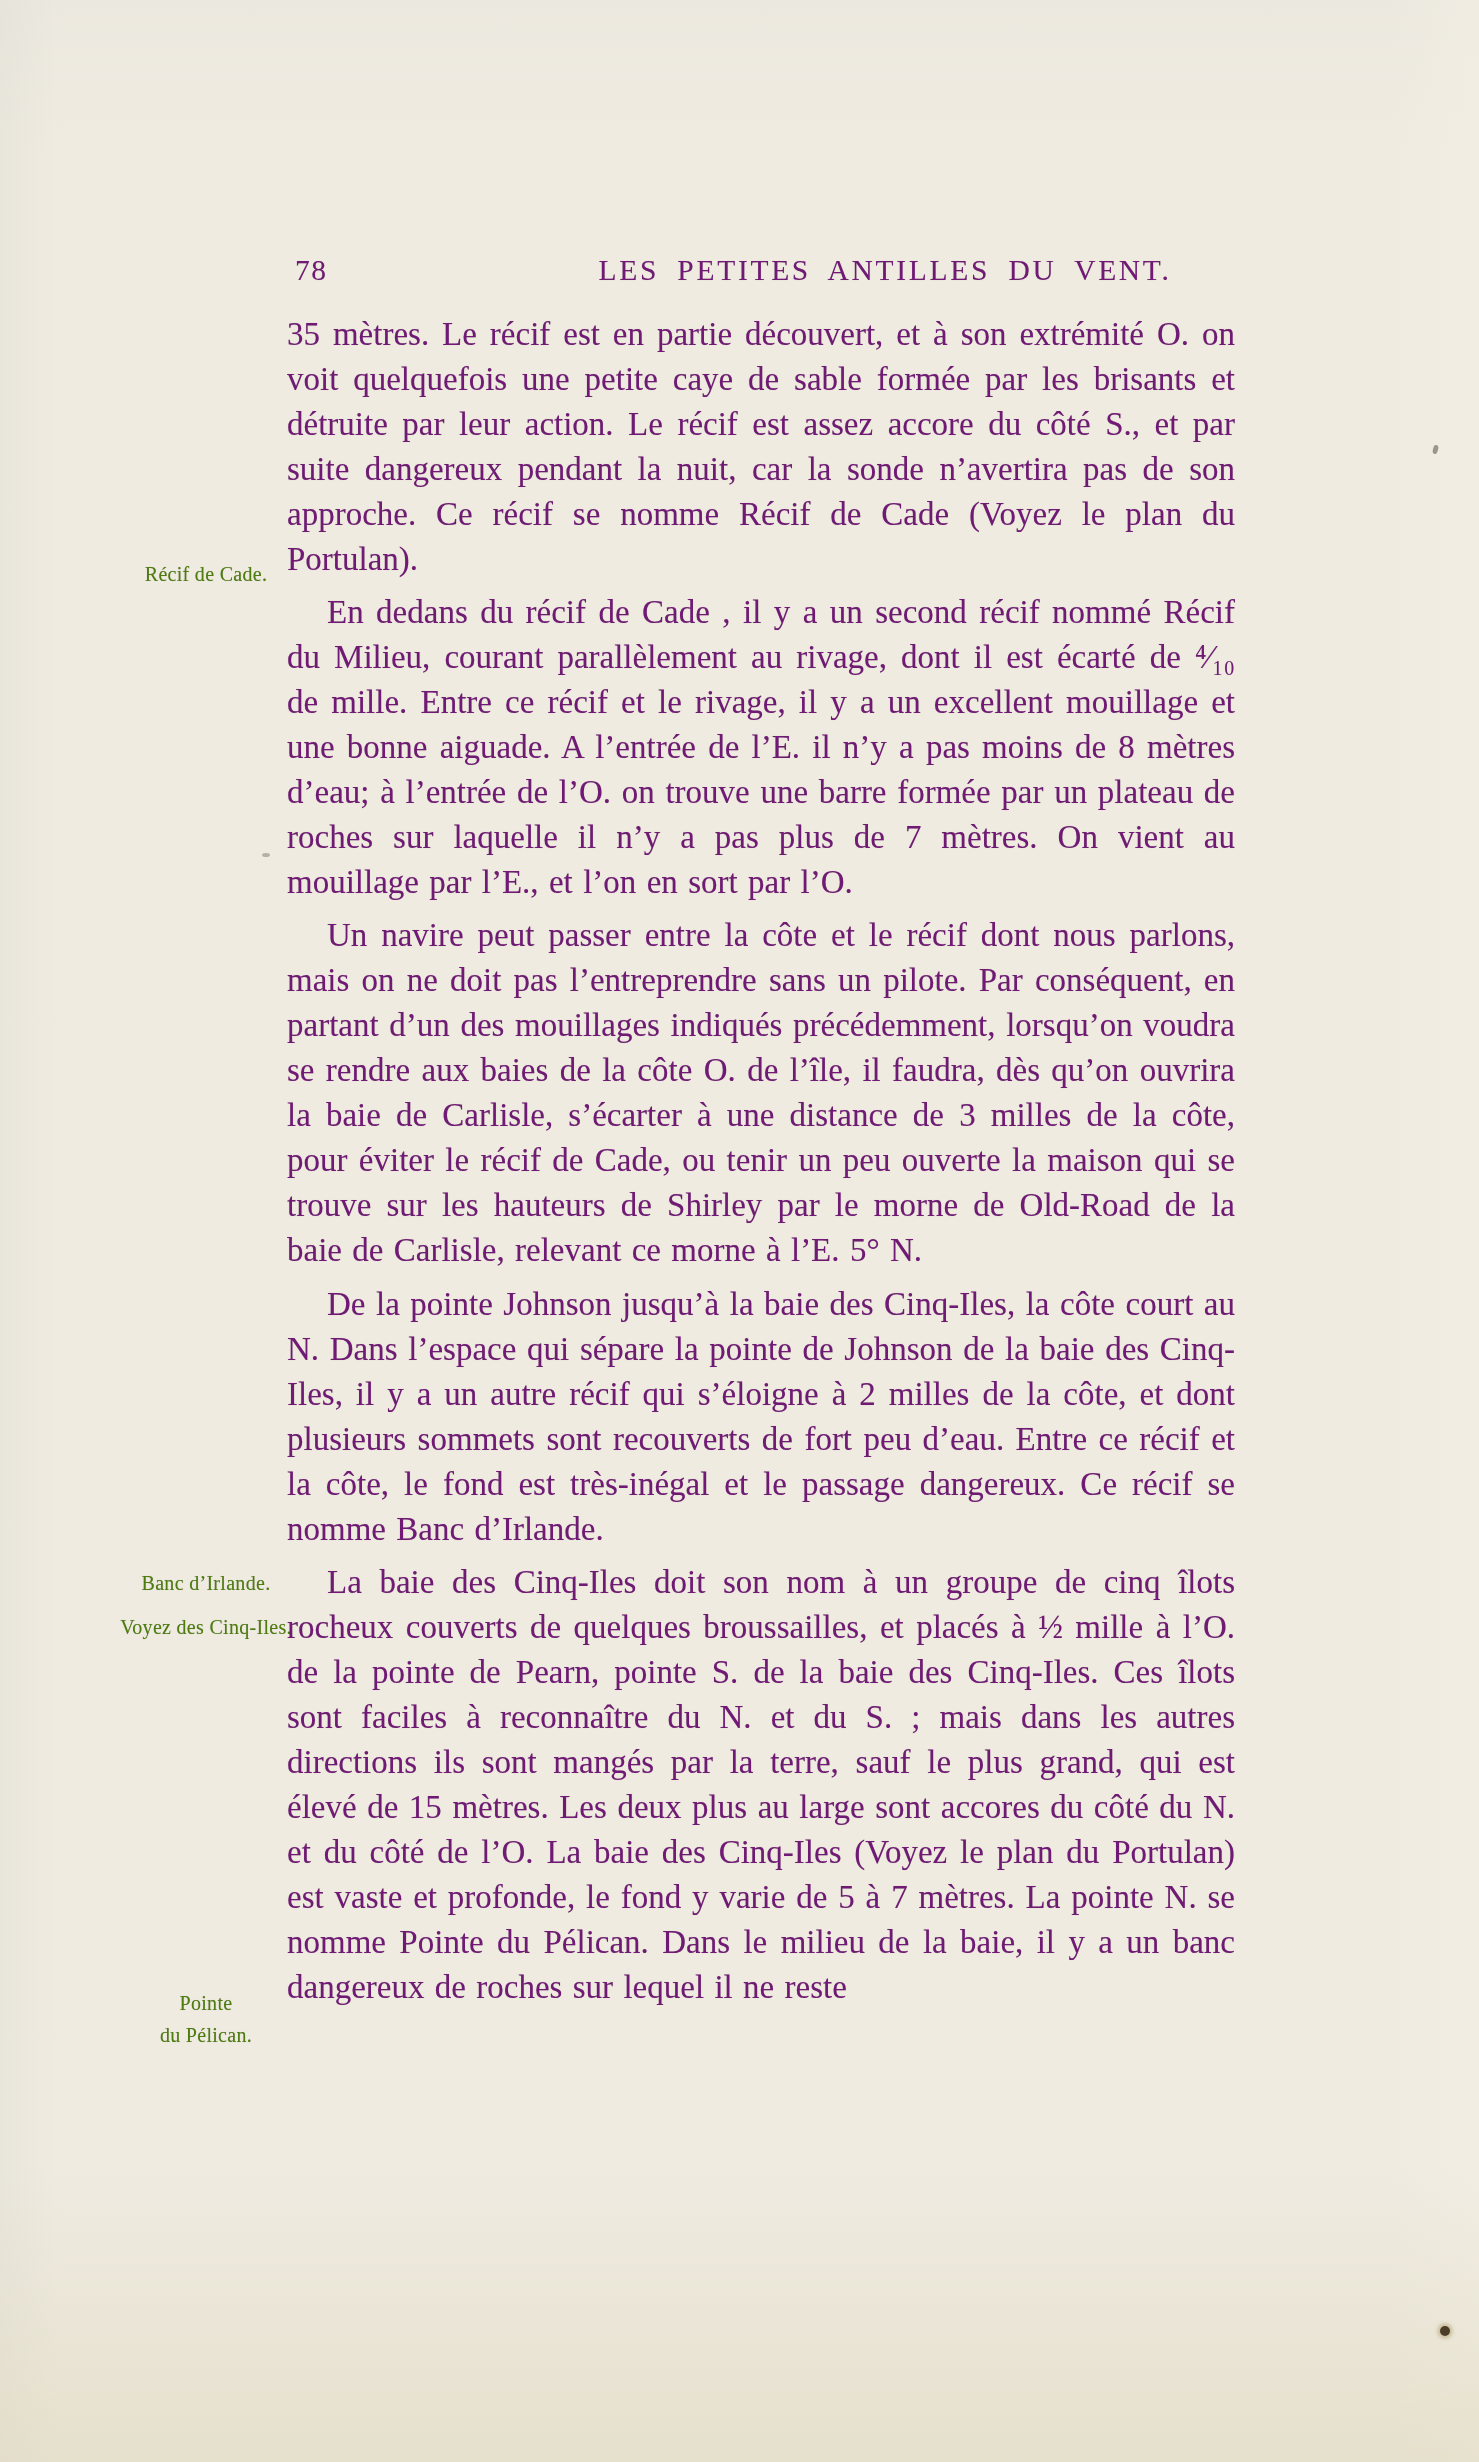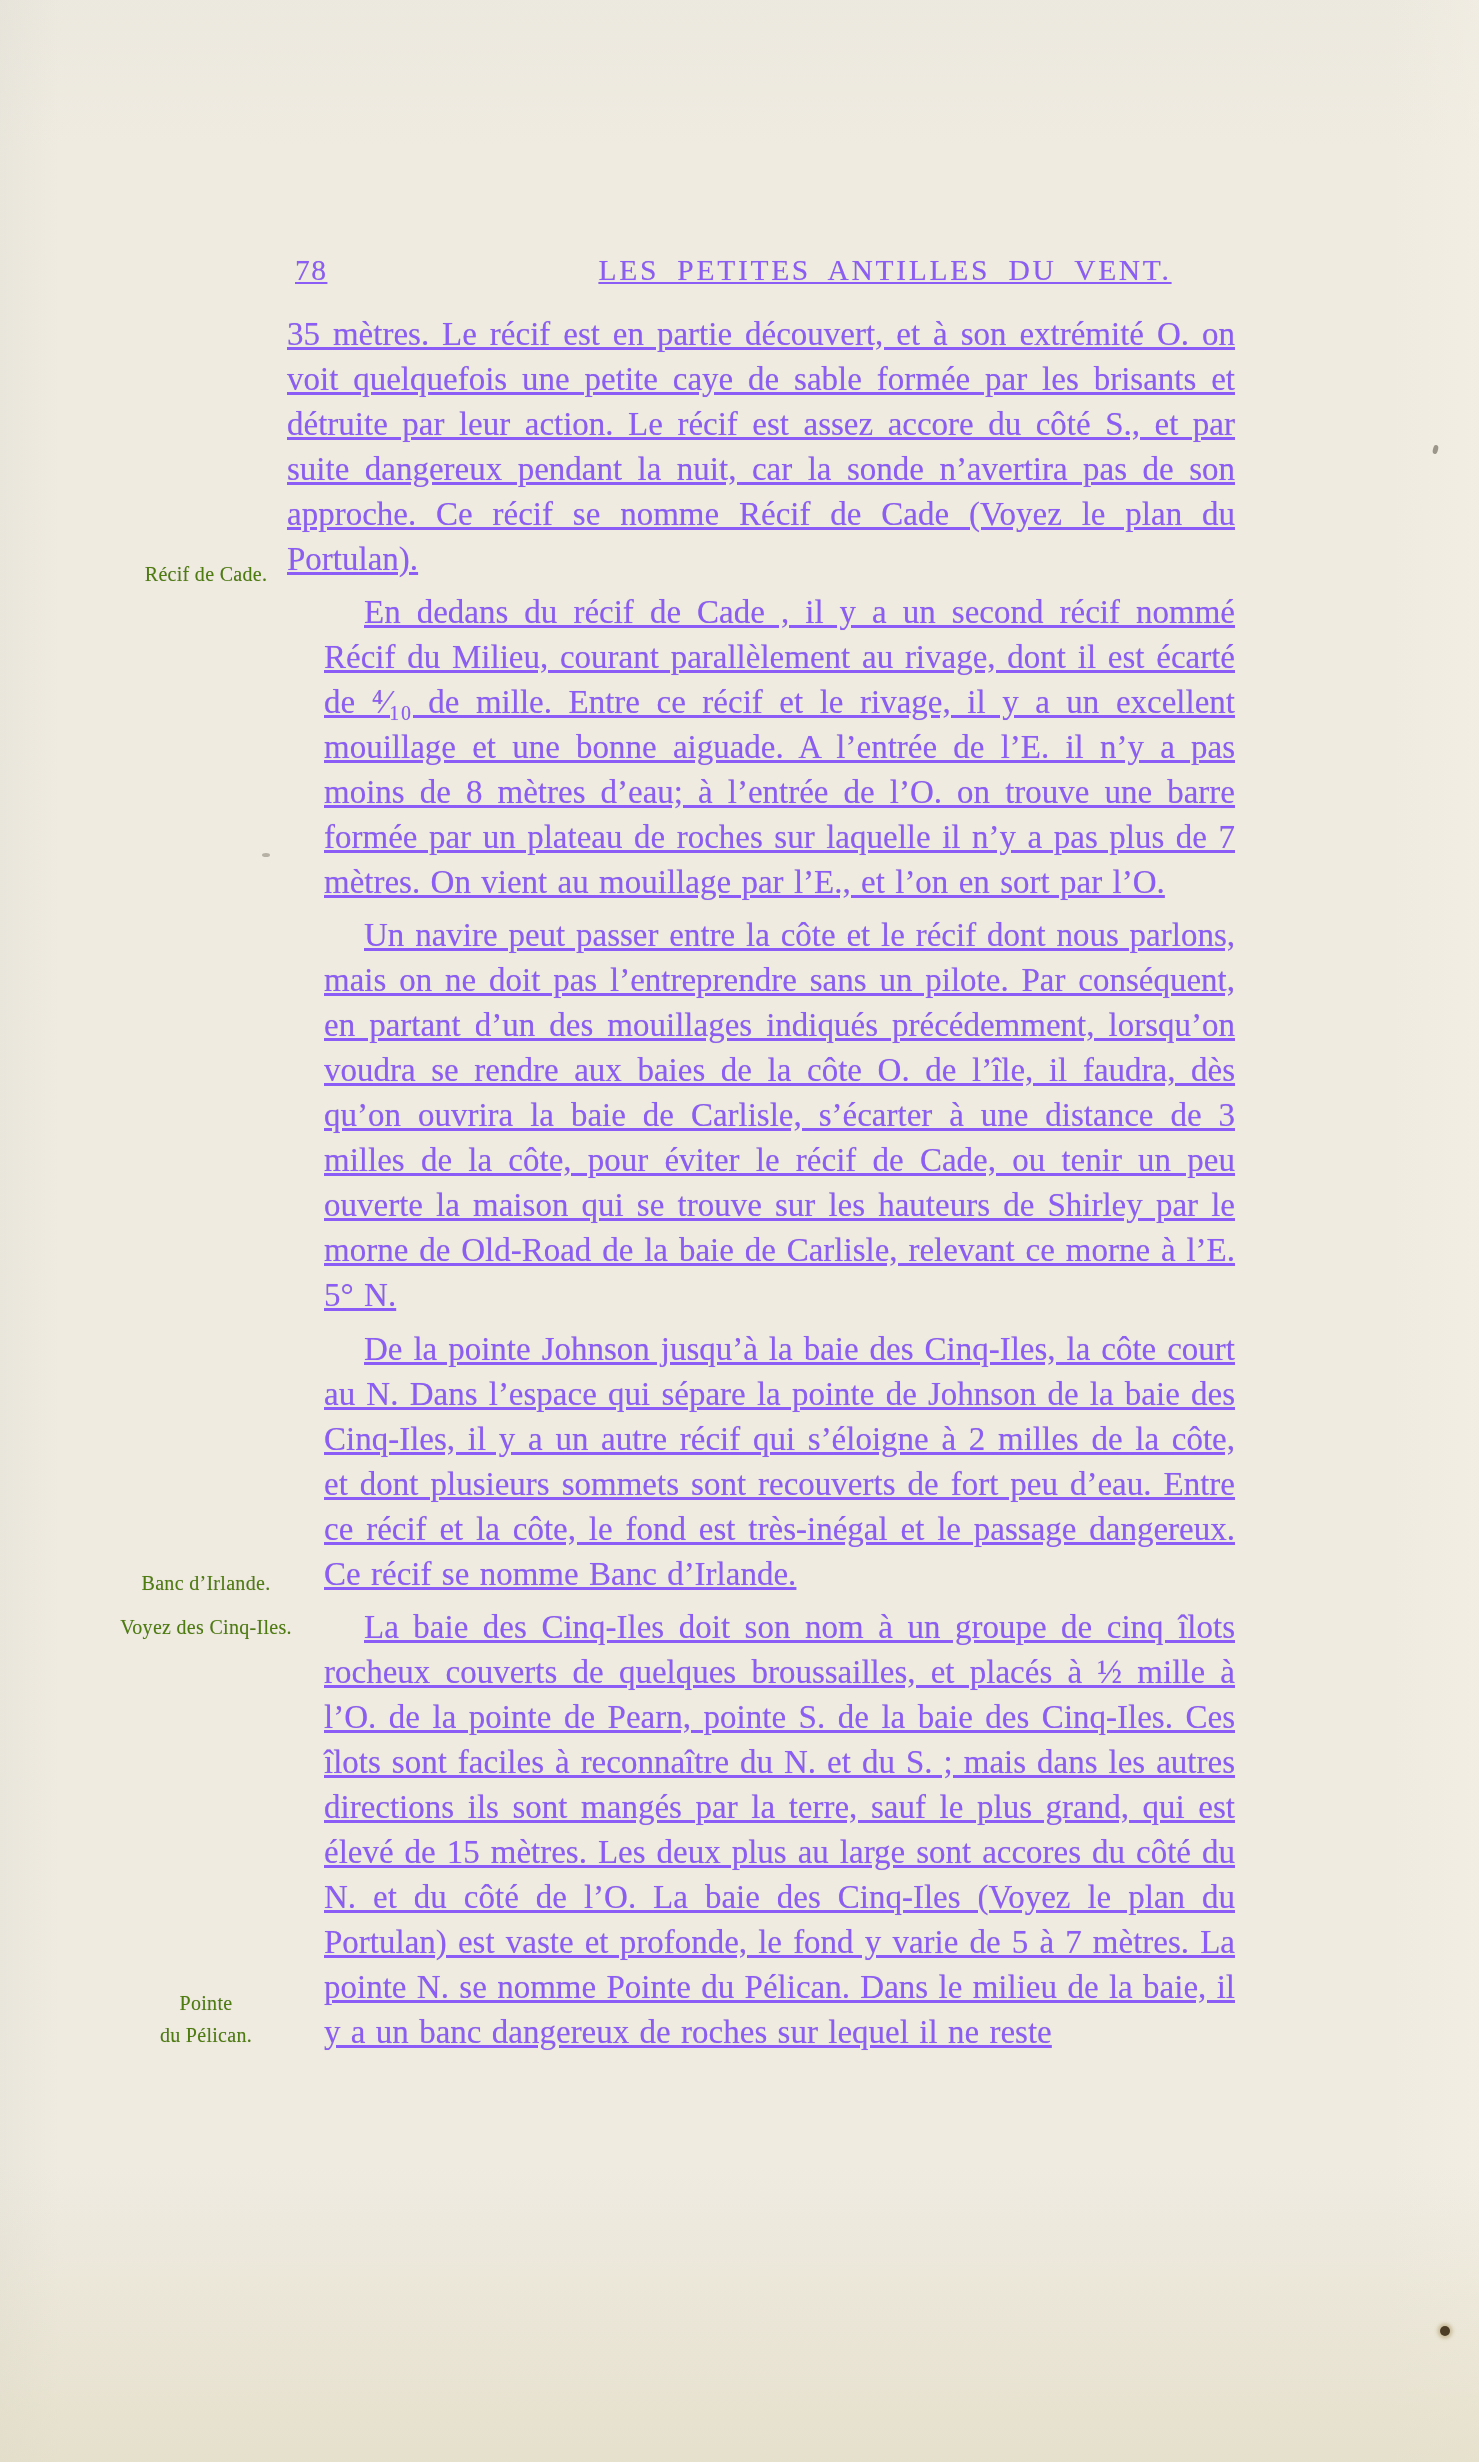--- a/index.html
+++ b/index.html
@@ -13,39 +13,39 @@
   }
   
   .scan-tint {
     position: absolute; inset: 0;
     background:
       linear-gradient(to bottom, rgba(226,222,206,0) 88%, rgba(222,216,188,0.55) 100%),
       linear-gradient(to right, rgba(215,213,204,0.25) 0%, rgba(215,213,204,0) 4%, rgba(244,240,230,0) 94%, rgba(244,240,230,0.5) 100%),
       linear-gradient(to bottom, rgba(233,230,221,0.5) 0%, rgba(233,230,221,0) 6%);
     pointer-events: none;
   }
-  .ink { color: #8b5cf6; text-shadow: 0 0 0.7px rgba(57,51,42,0.3); text-decoration: underline; }
+  .ink { color: #701a75; text-shadow: 0 0 0.7px rgba(57,51,42,0.3); }
 
   .page-number {
     position: absolute; left: 295px; top: 254px;
     font-size: 29.5px; letter-spacing: 1.4px;
   }
   .running-title {
     position: absolute; left: 480px; top: 254px; width: 810px;
     text-align: center;
     font-size: 29.5px; letter-spacing: 2.7px; word-spacing: 8.2px;
   }
 
   .body-text {
     position: absolute; left: 287px; top: 312px; width: 948px;
     font-size: 33px; line-height: 45px;
     text-align: justify; word-spacing: 2.1px;
   }
   .body-text p { margin: 0 0 8.2px 0; }
-  .body-text p.indented { text-indent: 40px; margin-left: 37px; }
+  .body-text p.indented { text-indent: 40px; }
 
   .margin-note {
     position: absolute; left: 96px; width: 220px;
     font-size: 20px; line-height: 32px;
     text-align: center; letter-spacing: 0.3px;
     color: #4d7c0f; text-shadow: 0 0 0.7px rgba(61,54,44,0.3);
     white-space: pre-line;
   }
   .note-recif-cade   { top: 558px; }
   .note-banc-irlande { top: 1567px; }

